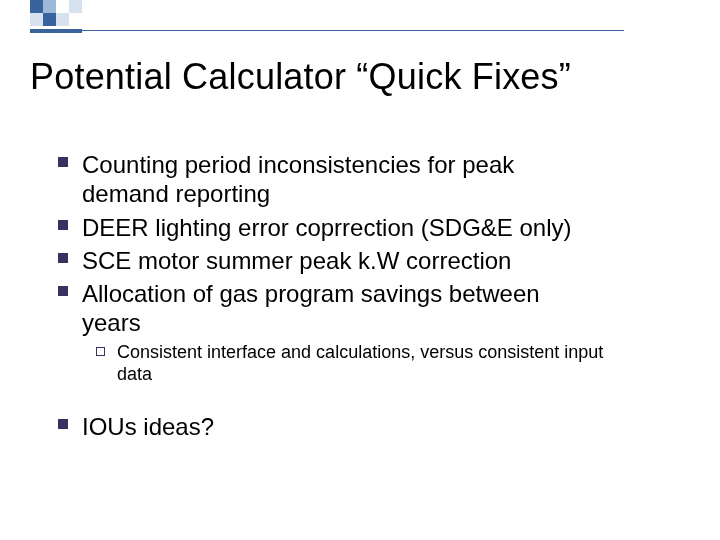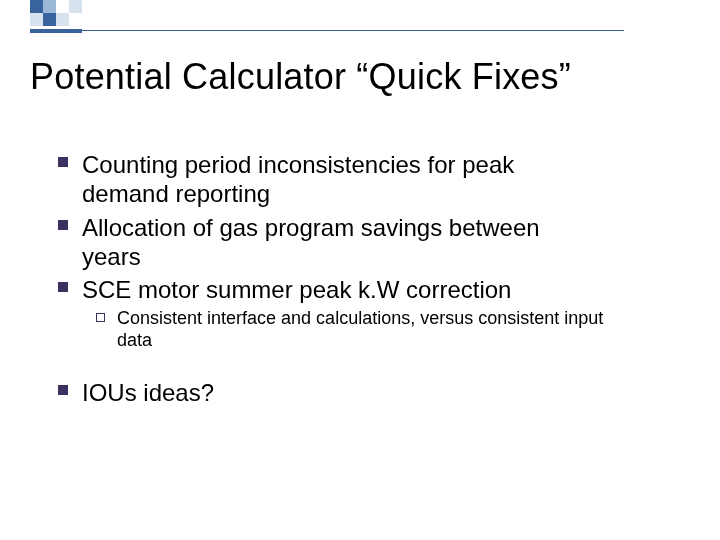--- a/index.html
+++ b/index.html
@@ -52,25 +52,29 @@
 
   <h1 class="title">Potential Calculator “Quick Fixes”</h1>
 
   <div class="body">
     <div class="bullet-row">
       <div class="bullet-icon"></div>
       <div class="bullet-text">Counting period inconsistencies for peak demand reporting</div>
     </div>
     <div class="bullet-row">
       <div class="bullet-icon"></div>
-      <div class="bullet-text">Allocation of gas program savings between years</div>
+      <div class="bullet-text">DEER lighting error coprrection (SDG&amp;E only)</div>
     </div>
     <div class="bullet-row">
       <div class="bullet-icon"></div>
       <div class="bullet-text">SCE motor summer peak k.W correction</div>
+    </div>
+    <div class="bullet-row">
+      <div class="bullet-icon"></div>
+      <div class="bullet-text">Allocation of gas program savings between years</div>
     </div>
     <div class="sub-list">
       <div class="sub-row">
         <div class="sub-icon"></div>
         <div class="sub-text">Consistent interface and calculations, versus consistent input data</div>
       </div>
     </div>
     <div class="gap"></div>
     <div class="bullet-row">
       <div class="bullet-icon"></div>

